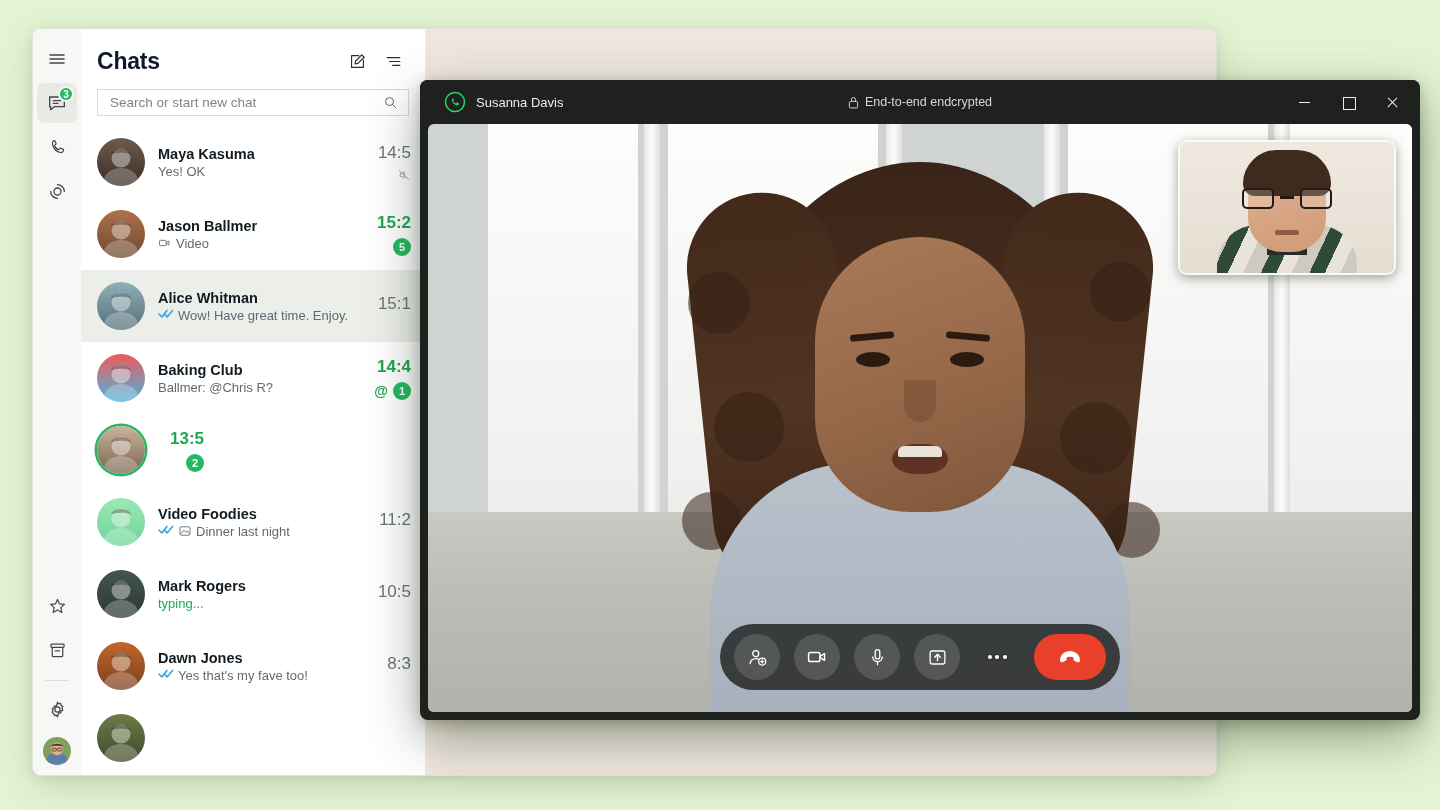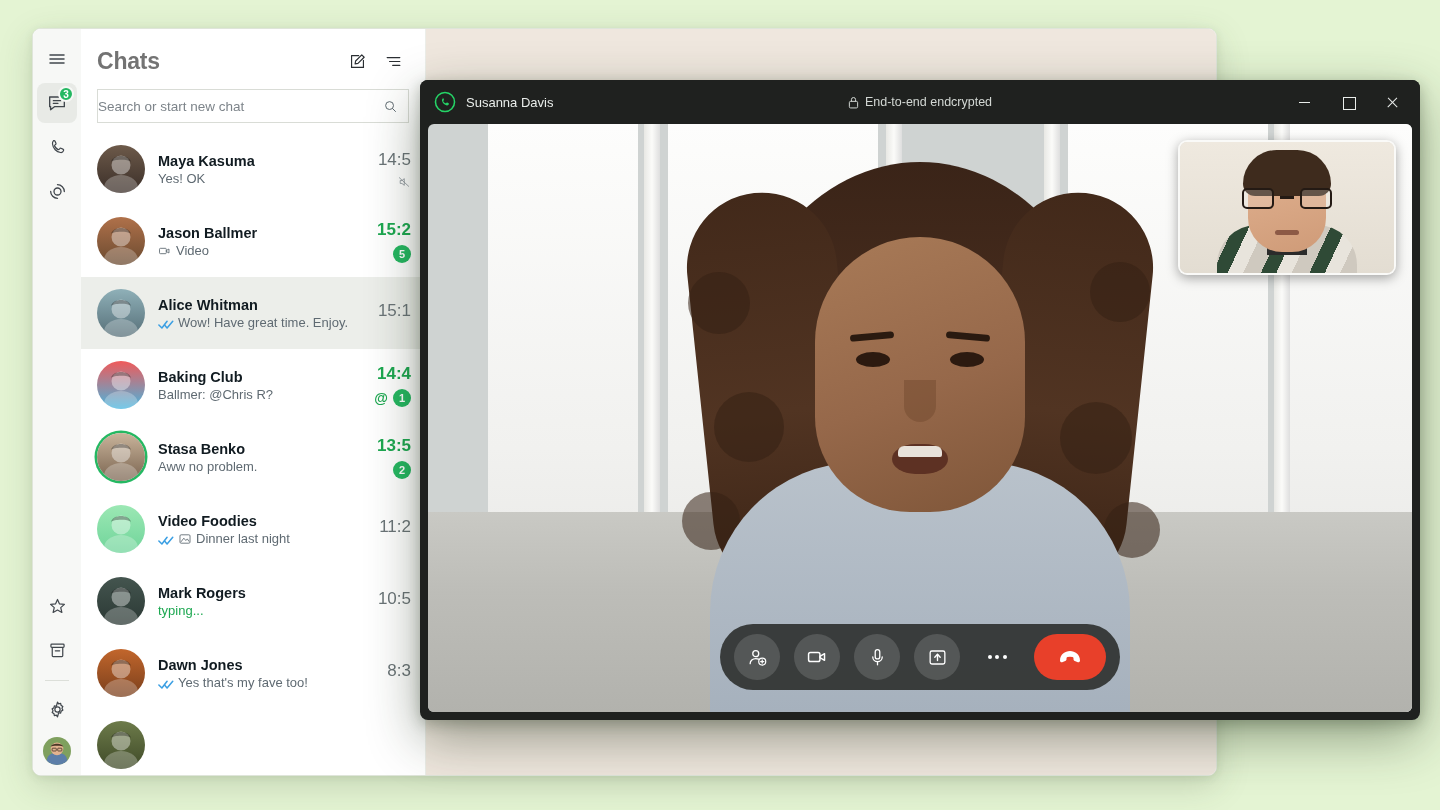--- a/index.html
+++ b/index.html
@@ -109,35 +109,35 @@
     background: #fff;
     border-radius: 9px 0 0 0;
     display: flex; flex-direction: column;
     border-right: 1px solid #eceee9;
   }
   #chat-head {
     padding: 16px 16px 8px 16px;
     display: flex; align-items: center;
   }
   #chats-title {
-    font-size: 23px; font-weight: 700; color: #737373;
+    font-size: 23px; font-weight: 700; color: #0f172a;
     letter-spacing: -0.2px;
   }
   #chat-head-icons { margin-left: auto; display: flex; gap: 4px; }
   .head-icon {
     width: 32px; height: 32px; border-radius: 6px;
     display: flex; align-items: center; justify-content: center;
     cursor: pointer; color: #2b2f33;
   }
 
   #search-wrap { padding: 4px 16px 10px 16px; }
   #search-box {
-    height: 34px; border: 1px solid #d9dcd6; border-radius: 0;
+    height: 27px; border: 1px solid #d9dcd6; border-radius: 0;
     display: flex; align-items: center;
-    padding: 0 10px 0 0; background: #fff;
+    padding: 0 10px 0 12px; background: #fff;
   }
   #search-input {
     flex: 1; border: none; outline: none;
     font-family: "Liberation Sans", sans-serif;
     font-size: 13.5px; color: #111b21; background: transparent;
   }
   #search-input::placeholder { color: #7d848a; }
 
   #chat-list { flex: 1; overflow: hidden; }
   .chat-row {
@@ -152,21 +152,21 @@
   .avatar.ring { box-shadow: 0 0 0 2.5px #25b862; }
   .chat-text { flex: 1; min-width: 0; }
   .chat-name {
     font-size: 14.5px; font-weight: 600; color: #111b21;
     white-space: nowrap; overflow: hidden; text-overflow: ellipsis;
     margin-bottom: 2px;
   }
   .chat-msg {
     font-size: 13px; color: #5f6a72;
     white-space: nowrap; overflow: hidden; text-overflow: ellipsis;
-    display: flex; align-items: flex-end; gap: 4px;
+    display: flex; align-items: flex-start; gap: 4px;
   }
   .chat-msg.typing { color: #1da851; }
   .chat-meta {
     display: flex; flex-direction: column; align-items: flex-end;
     gap: 5px; min-width: 46px; padding-left: 6px;
   }
   .chat-time { font-size: 17px; color: #6b7478; white-space: nowrap; }
   .chat-time.unread { color: #1da851; font-weight: 600; }
   .meta-row { display: flex; align-items: center; gap: 5px; }
   .unread-badge {
@@ -210,21 +210,21 @@
     width: 1000px; height: 640px;
     background: #1f211f;
     border-radius: 8px;
     box-shadow: 0 18px 52px rgba(30,45,25,0.42), 0 4px 14px rgba(30,45,25,0.26);
     overflow: hidden;
     display: flex; flex-direction: column;
   }
   #call-titlebar {
     height: 44px; min-height: 44px;
     display: flex; align-items: center;
-    padding-left: 14px; position: relative;
+    padding-left: 24px; position: relative;
     background: #1f211f; z-index: 5;
   }
   .call-logo { width: 22px; height: 22px; margin-right: 10px; }
   #call-peer { font-size: 13px; color: #e9edea; }
   #call-enc {
     position: absolute; left: 0; right: 0; text-align: center;
     font-size: 12.5px; color: #d3d8d4;
     display: flex; align-items: center; justify-content: center; gap: 6px;
     pointer-events: none;
   }
@@ -617,26 +617,20 @@
                   <linearGradient id="g4" x1="0" y1="0" x2="0" y2="1">
                     <stop offset="0%" stop-color="#c9b49b"></stop>
                     <stop offset="100%" stop-color="#7a6450"></stop>
                   </linearGradient>
                 </defs>
                 <rect width="48" height="48" fill="url(#g4)"></rect>
                 <ellipse cx="24" cy="43" rx="17" ry="13" fill="rgba(255,255,255,0.26)"></ellipse>
                 <circle cx="24" cy="20" r="9.5" fill="rgba(255,255,255,0.40)"></circle>
                 <path d="M14 17c1.5-8 18.5-8 20 0-2.5-3-17.5-3-20 0z" fill="rgba(0,0,0,0.30)"></path>
               </svg></div>
-            <div class="chat-text">
-              <div class="chat-name">Stasa Benko</div>
-              <div class="chat-msg">
-                <span>Aww no problem.</span>
-              </div>
-            </div>
             <div class="chat-meta">
               <div class="chat-time unread">13:5</div>
               <div class="meta-row">
                 <span class="unread-badge">2</span>
               </div>
             </div>
           </div>
           <div class="chat-row">
             <div class="avatar"><svg viewBox="0 0 48 48" width="48" height="48">
                 <defs>

